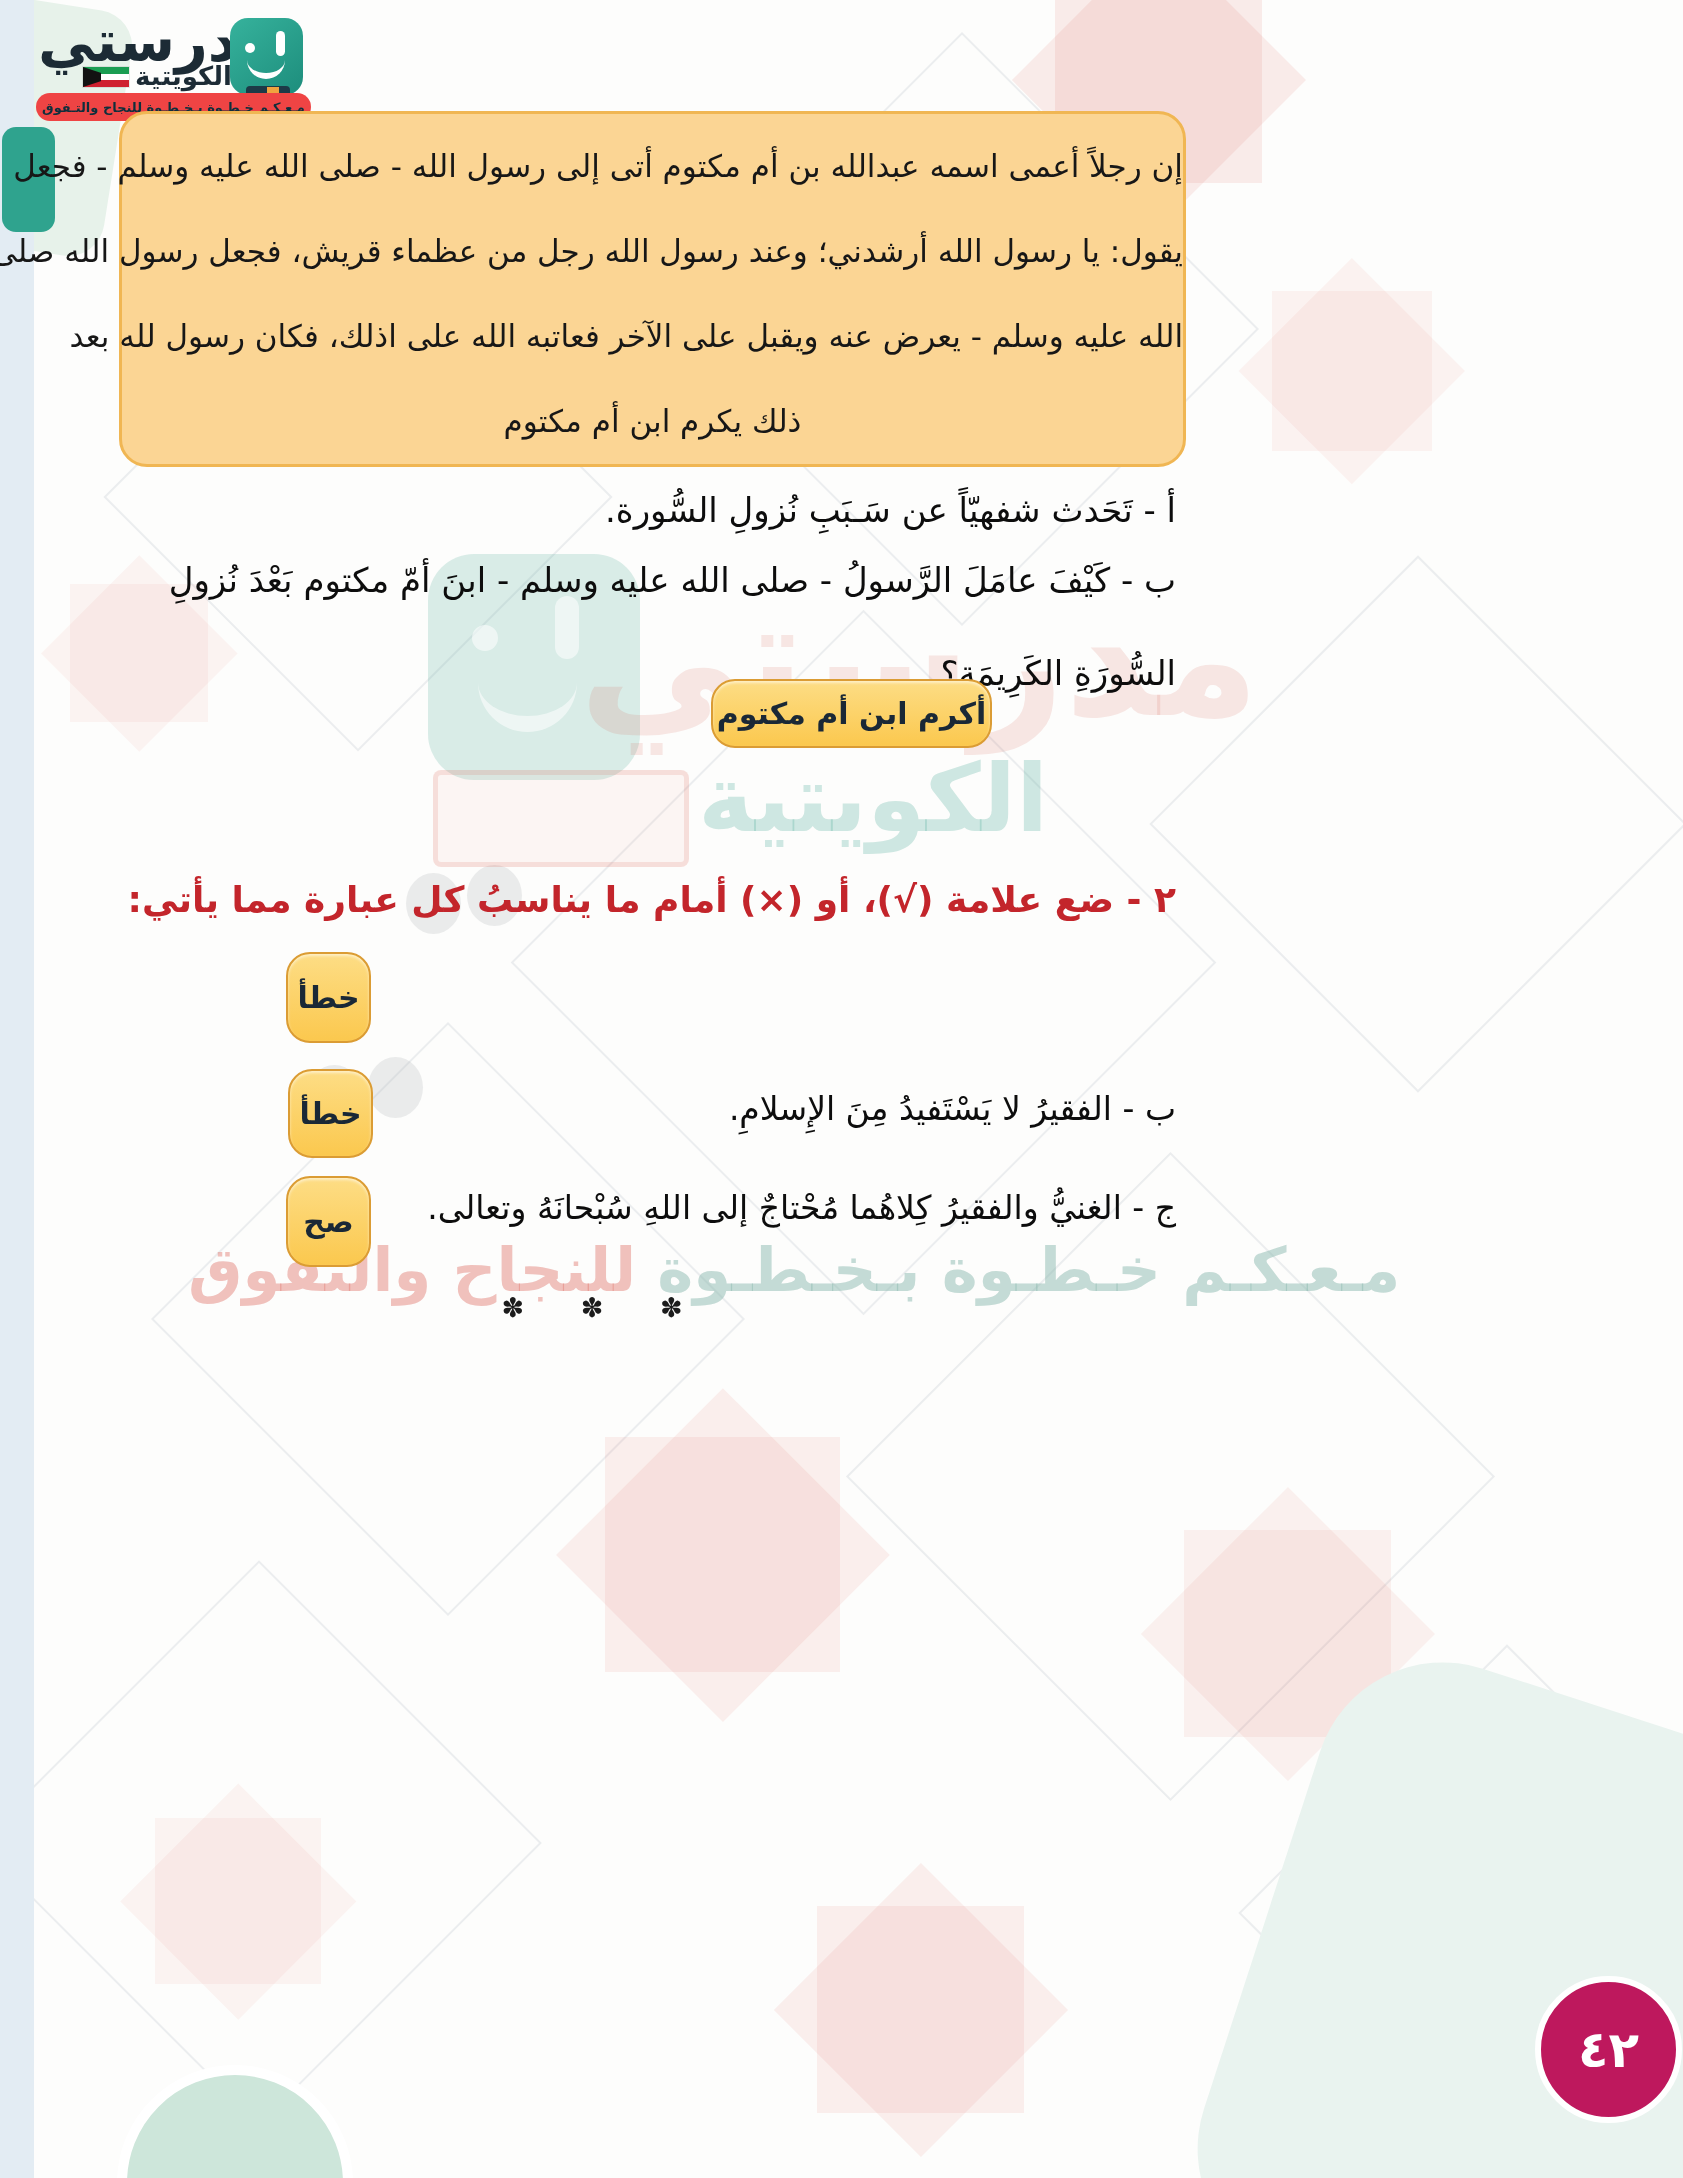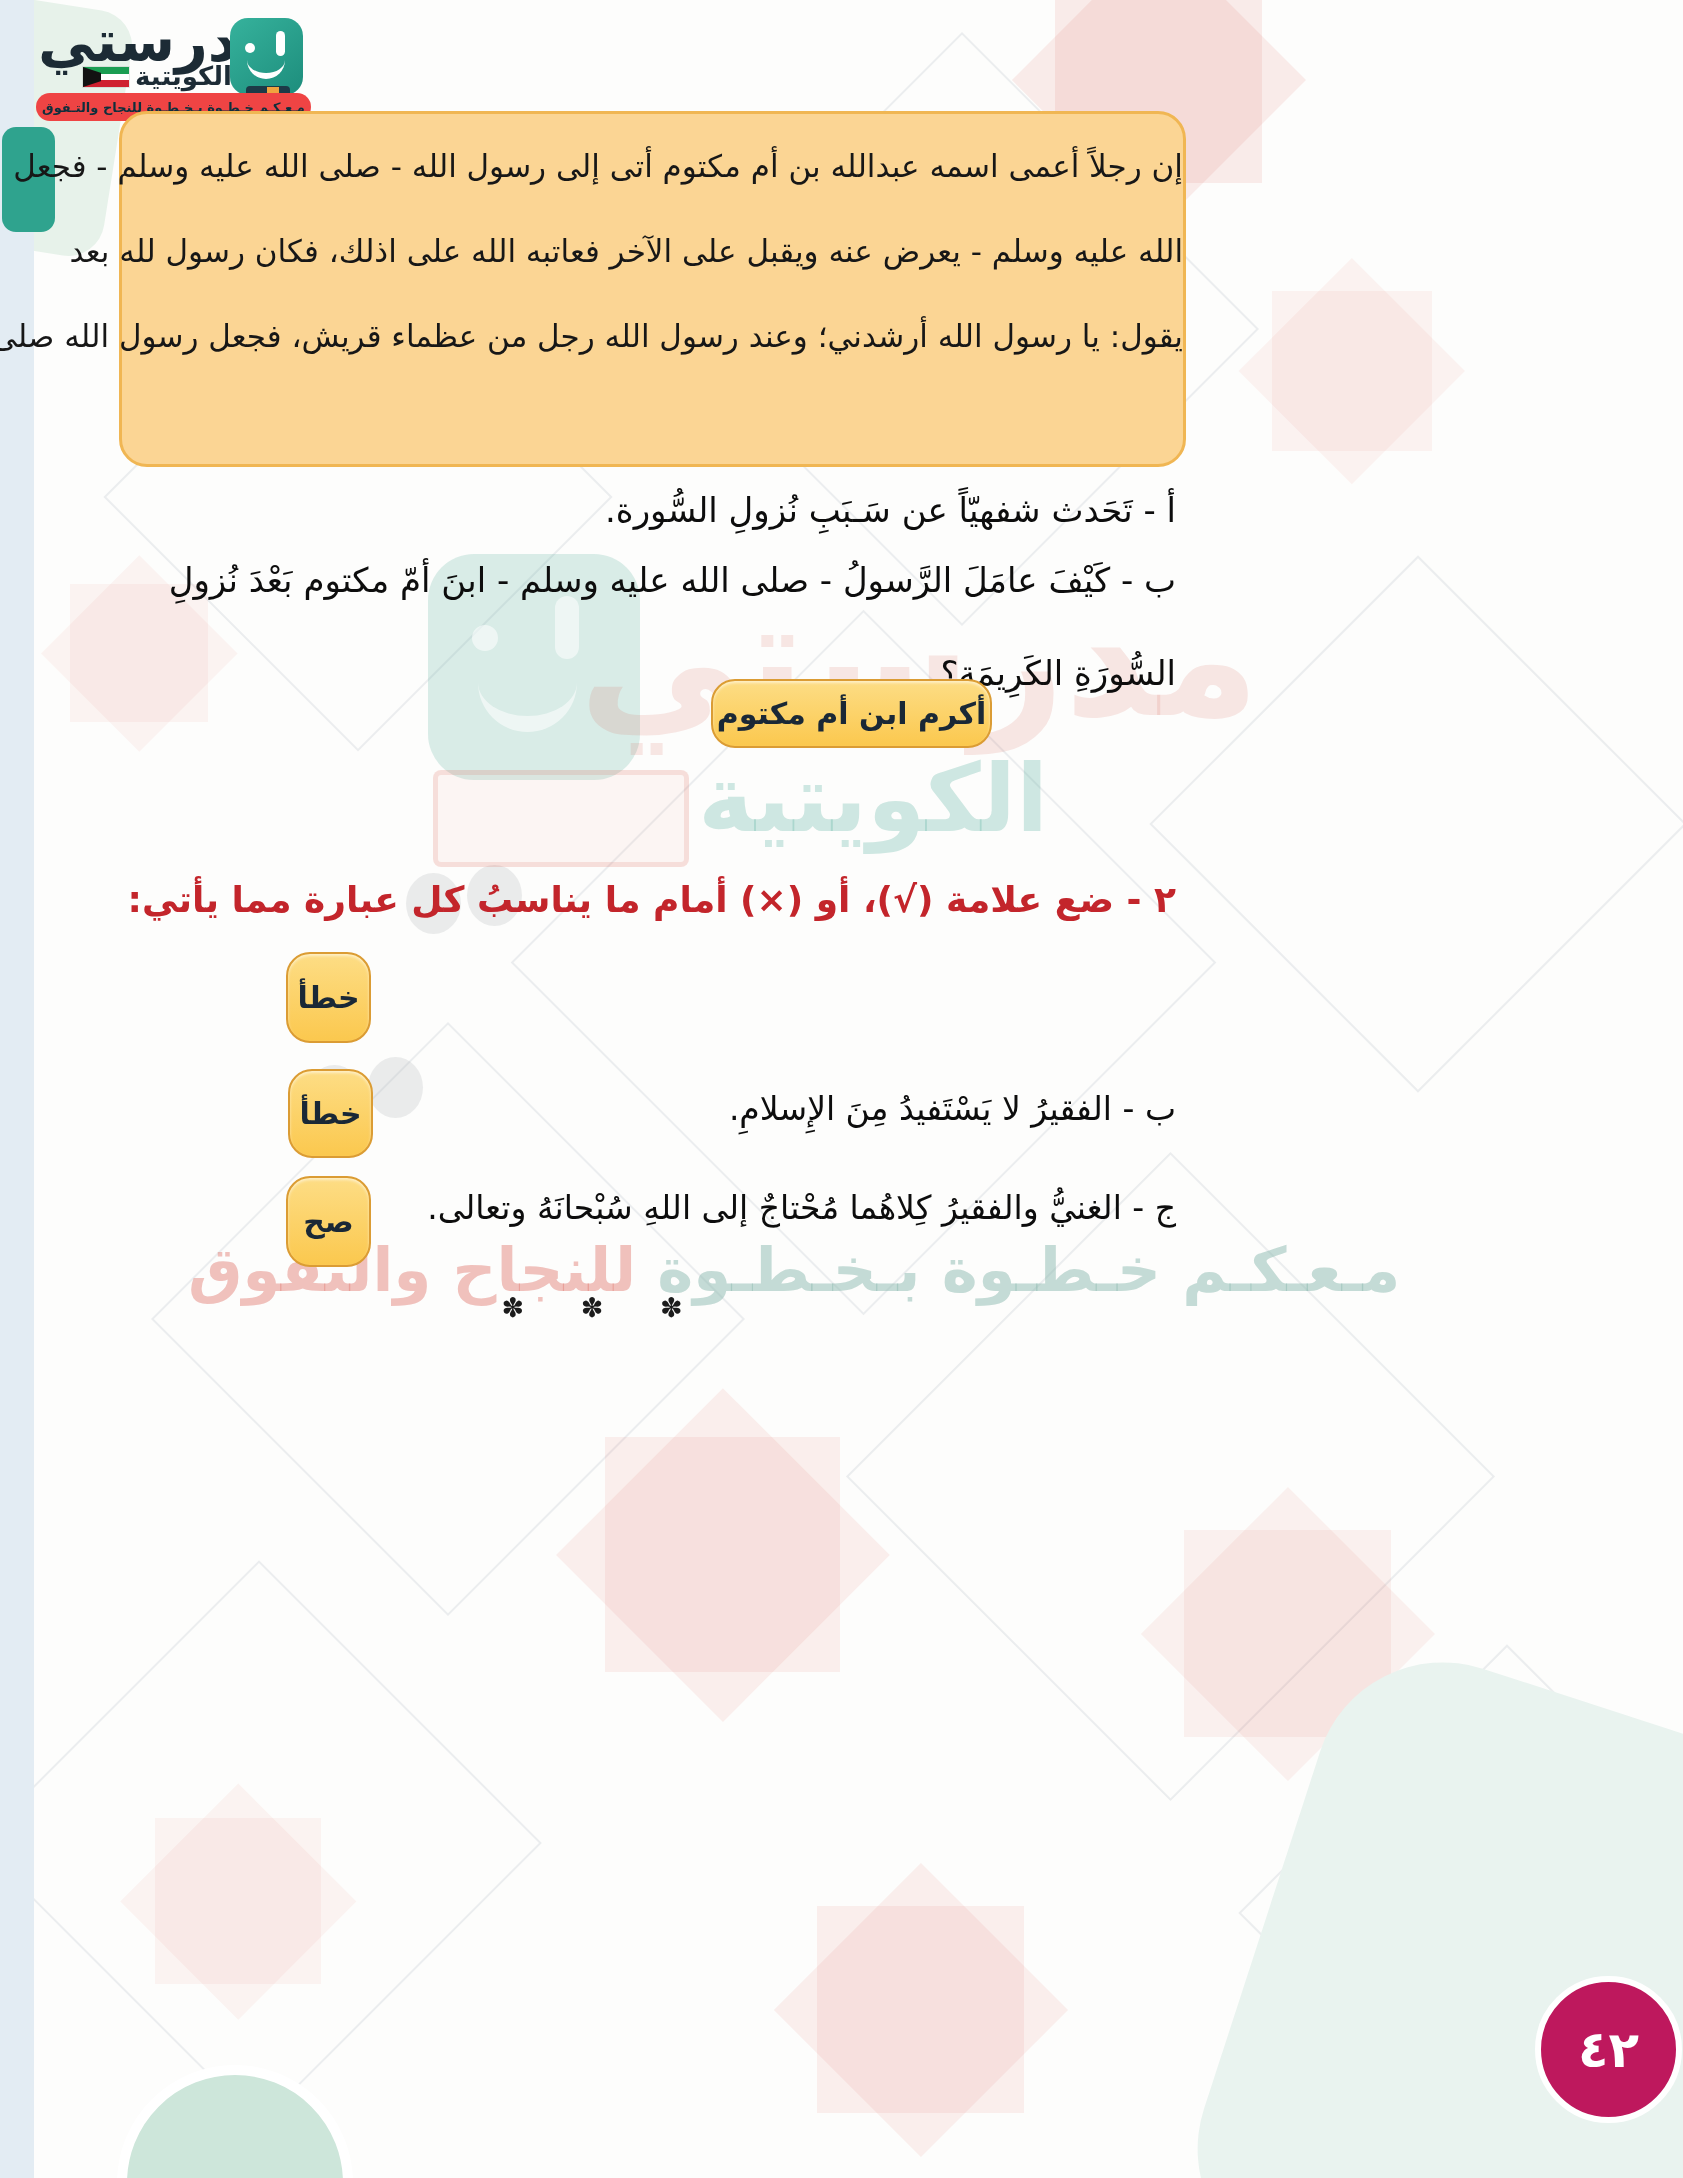--- a/index.html
+++ b/index.html
@@ -123,22 +123,23 @@
     <div class="logo-book"></div>
     <div class="logo-bookmark"></div>
     <div class="logo-eye-l"></div>
     <div class="logo-eye-r"></div>
     <div class="logo-smile"></div>
   </div>
   <div class="tagline-pill">مـعـكـم خـطـوة بـخـطـوة للنجاح والتـفوق</div>
 
   <div class="story-box">
     <div class="story-line">إن رجلاً أعمى اسمه عبدالله بن أم مكتوم أتى إلى رسول الله - صلى الله عليه وسلم - فجعل</div>
+    <div class="story-line">يقول: يا رسول الله أرشدني؛ وعند رسول الله رجل من عظماء قريش، فجعل رسول الله صلى</div>
     <div class="story-line">الله عليه وسلم - يعرض عنه ويقبل على الآخر فعاتبه الله على اذلك، فكان رسول لله بعد</div>
-    <div class="story-line">يقول: يا رسول الله أرشدني؛ وعند رسول الله رجل من عظماء قريش، فجعل رسول الله صلى</div>
+    <div class="story-line">ذلك يكرم ابن أم مكتوم</div>
   </div>
 
   <div class="ar-line q-a">أ - تَحَدث شفهيّاً عن سَـبَبِ نُزولِ السُّورة.</div>
   <div class="ar-line q-b1">ب - كَيْفَ عامَلَ الرَّسولُ - صلى الله عليه وسلم - ابنَ أمّ مكتوم بَعْدَ نُزولِ</div>
   <div class="ar-line q-b2">السُّورَةِ الكَرِيمَةِ؟</div>
   <div class="ans-box ans-wide">أكرم ابن أم مكتوم</div>
 
   <div class="ar-line ex2-heading">٢ - ضع علامة (√)، أو (×) أمام ما يناسبُ كل عبارة مما يأتي:</div>
 
   <div class="ans-box box-a">خطأ</div>

